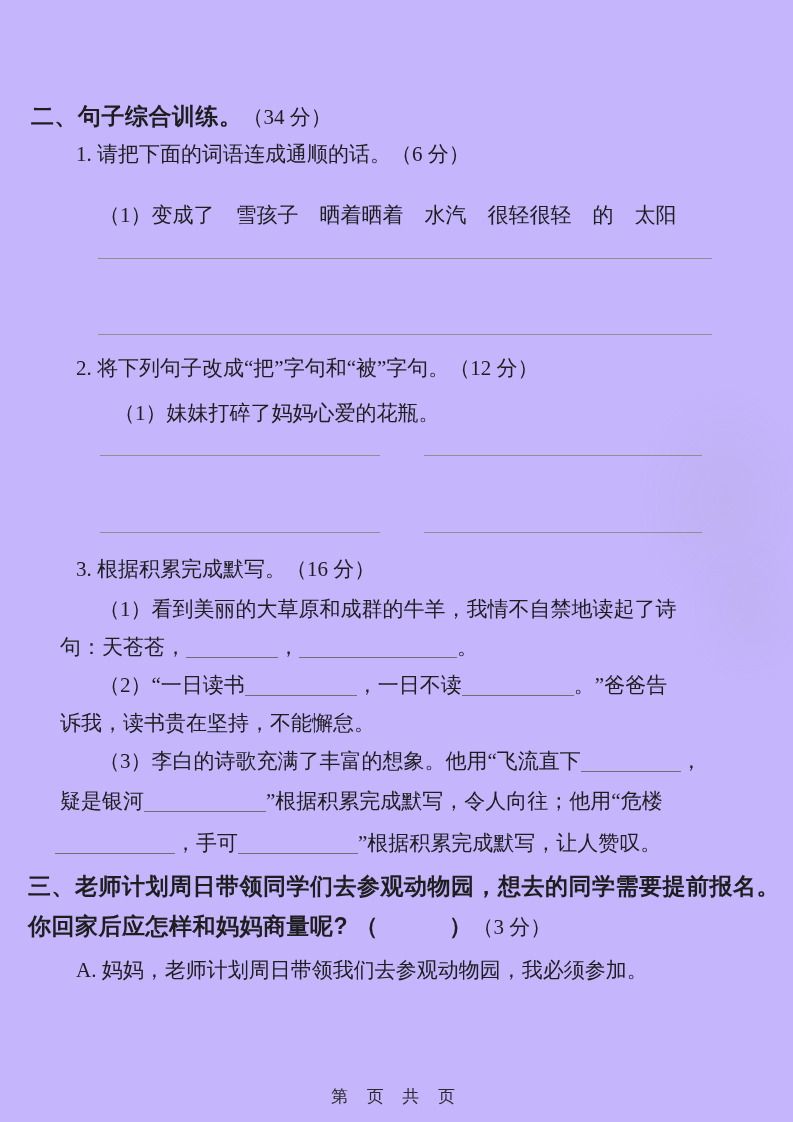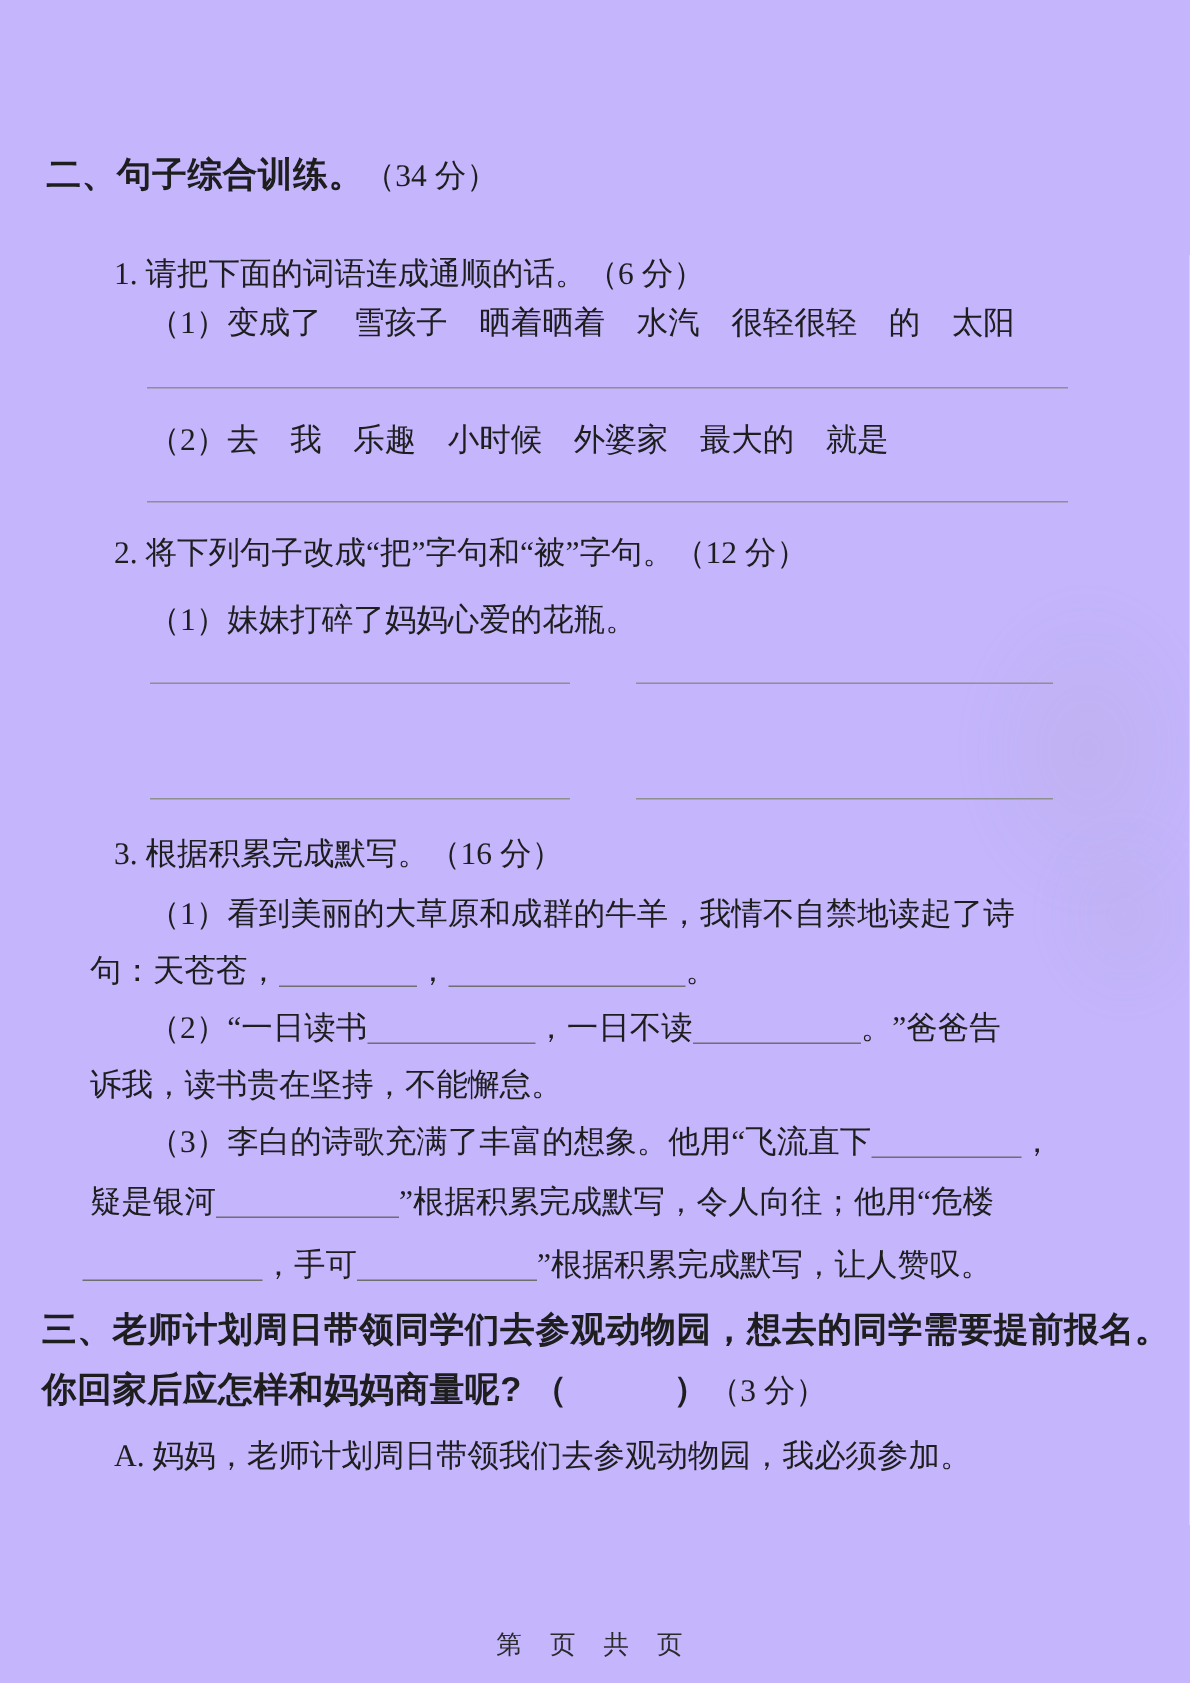--- a/index.html
+++ b/index.html
@@ -57,28 +57,27 @@
 
 <div class="page">
 
   <div class="artifact a1"></div>
   <div class="artifact a2"></div>
 
   <div class="row" style="top:102px;left:31px">
     <span class="hei sec-head">二、句子综合训练。</span><span class="sec-score">（34 分）</span>
   </div>
 
-  <div class="row kai" style="top:169px;left:76px">1. 请把下面的词语连成通顺的话。（6 分）</div>
+  <div class="row kai" style="top:141px;left:76px">1. 请把下面的词语连成通顺的话。（6 分）</div>
   <div class="row kai" style="top:202px;left:99px">（1）变成了　雪孩子　晒着晒着　水汽　很轻很轻　的　太阳</div>
   <div class="rule" style="top:258px;left:98px;width:614px"></div>
-  <div class="row kai" style="top:280px;left:99px">（2）去　我　乐趣　小时候　外婆家　最大的　就是</div>
   <div class="rule" style="top:334px;left:98px;width:614px"></div>
 
   <div class="row kai" style="top:355px;left:76px">2. 将下列句子改成“把”字句和“被”字句。（12 分）</div>
-  <div class="row kai" style="top:400px;left:99px">（1）妹妹打碎了妈妈心爱的花瓶。</div>
+  <div class="row kai" style="top:400px;left:114px">（1）妹妹打碎了妈妈心爱的花瓶。</div>
   <div class="rule" style="top:455px;left:100px;width:280px"></div>
   <div class="rule" style="top:455px;left:424px;width:278px"></div>
   <div class="rule" style="top:532px;left:100px;width:280px"></div>
   <div class="rule" style="top:532px;left:424px;width:278px"></div>
 
   <div class="row kai" style="top:556px;left:76px">3. 根据积累完成默写。（16 分）</div>
 
   <div class="row kai" style="top:596px;left:99px">（1）看到美丽的大草原和成群的牛羊，我情不自禁地读起了诗</div>
   <div class="row kai" style="top:634px;left:60px">
     <span>句：天苍苍，</span><span class="blank" style="width:92px"></span><span>，</span><span class="blank" style="width:158px"></span><span>。</span>

